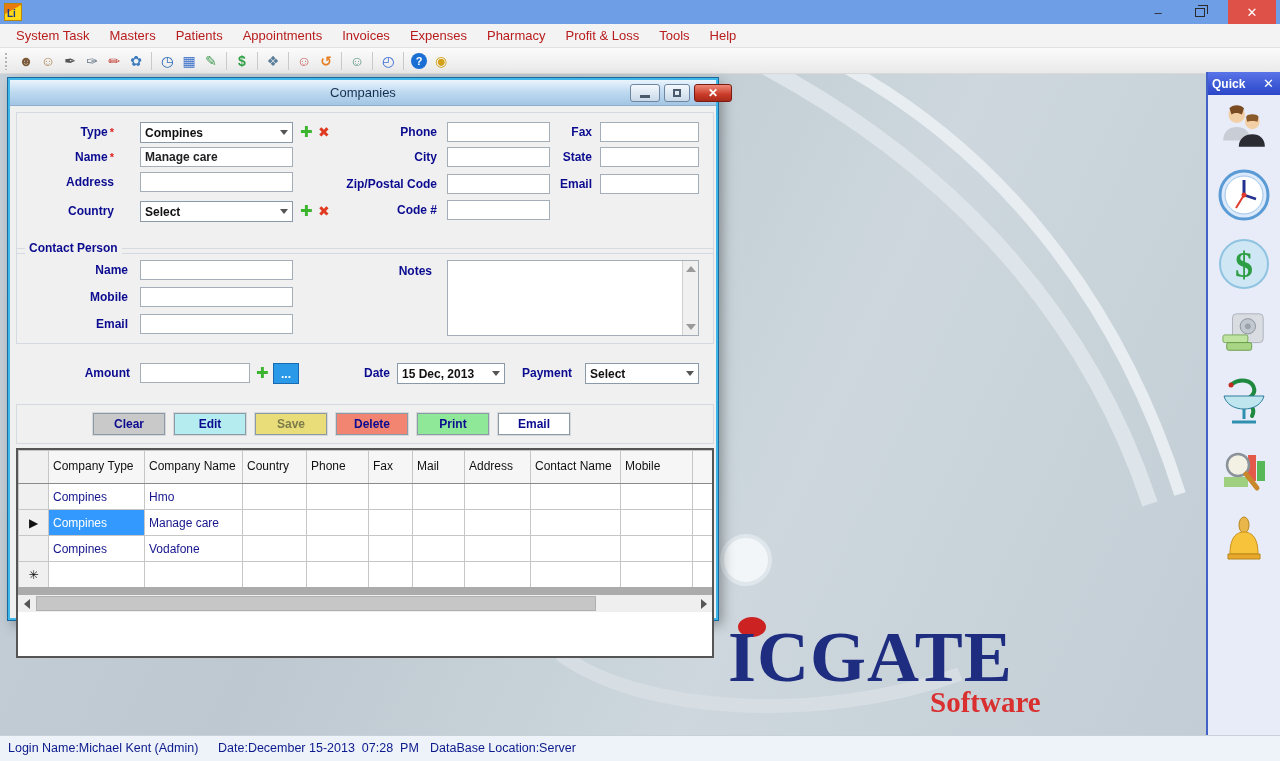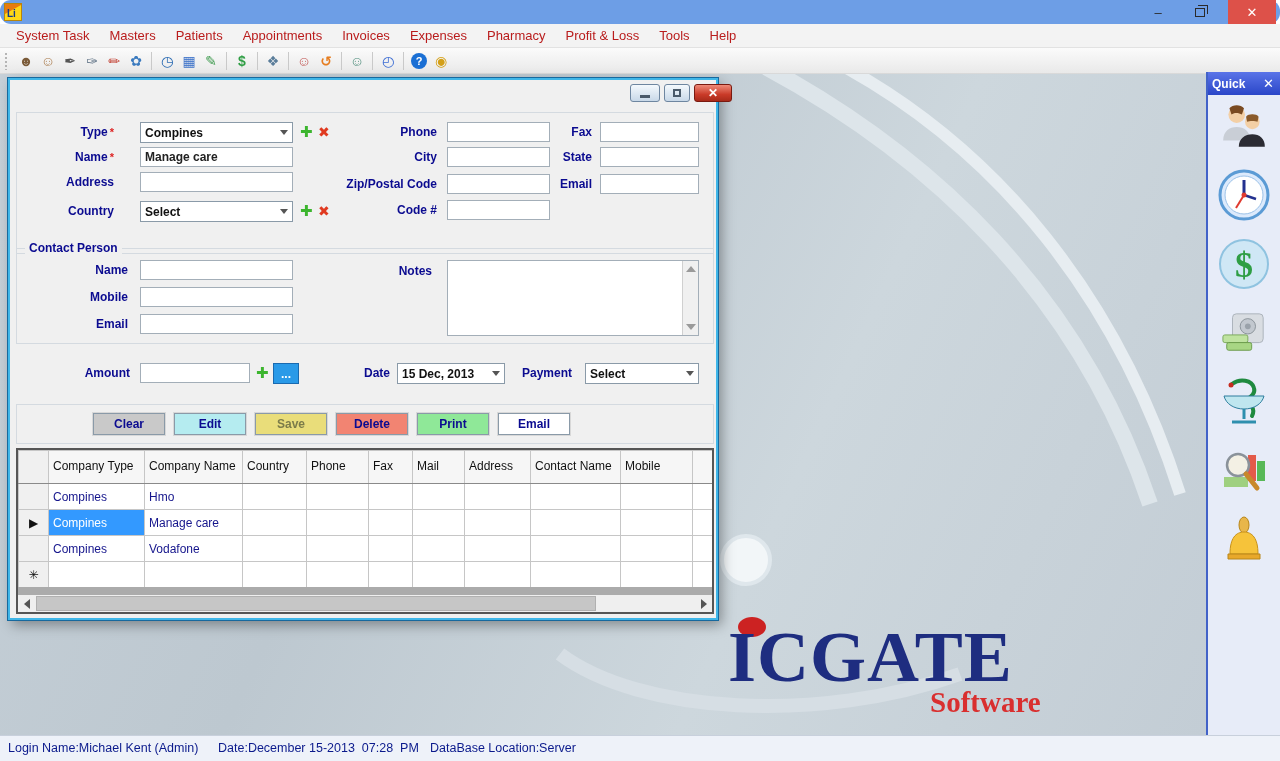--- a/index.html
+++ b/index.html
@@ -1,21 +1,21 @@
 <!DOCTYPE html>
 <html><head>
 <meta charset="utf-8">
 <style>
   * { margin:0; padding:0; box-sizing:border-box; }
   html,body { width:1280px; height:761px; overflow:hidden; }
   body { font-family:"Liberation Sans","DejaVu Sans",sans-serif; }
   .screen { position:relative; width:1280px; height:761px; background:#fff; overflow:hidden; }
 
   
-  .titlebar { position:absolute; left:0; top:0; width:1280px; height:24px; background:#6d9ee6; display:flex; align-items:center;border-radius:11px; }
+  .titlebar { position:absolute; left:0; top:0; width:1280px; height:24px; background:#6d9ee6; display:flex; align-items:center; }
   .appicon { position:absolute; left:4px; top:3px; width:18px; height:18px; background:#ffd817; border:1px solid #b8860b; overflow:hidden; }
   .appicon:before { content:""; position:absolute; left:0; top:0; border-left:18px solid #e87a10; border-bottom:10px solid transparent; }
   .appicon span { position:absolute; left:2px; top:4px; font:bold 10px "Liberation Sans",sans-serif; color:#173a8a; }
   .wtitle { width:100%; text-align:center; font-size:13px; color:#1d2c3e; }
   .wctl { position:absolute; top:0; height:24px; display:flex; align-items:center; justify-content:center; color:#2a2a2a; font-size:13px; }
   .wmin { left:1140px; width:36px; }
   .wrest { left:1182px; width:36px; }
   .wrest i { display:block; width:10px; height:9px; border:1.5px solid #2a2a2a; position:relative; }
   .wrest i:before { content:""; position:absolute; left:2px; top:-4px; width:9px; height:8px; border:1.5px solid #2a2a2a; border-left:none; border-bottom:none; }
   .wclose { left:1228px; width:48px; background:#dd5149; color:#fff; font-weight:bold; }
@@ -69,21 +69,21 @@
   .nup { top:5px; border-bottom:6px solid #9a9a9a; }
   .ndn { bottom:5px; border-top:6px solid #9a9a9a; }
   .browse { position:absolute; width:26px; height:21px; background:#2a9ae8; border:1px solid #1a6ab0; color:#fff; font-weight:bold; font-size:12px; display:flex; align-items:center; justify-content:center; }
 
   .dbtn { position:absolute; width:72px; height:22px; border:1px solid #8a9aa8; box-shadow:0 0 0 1px #d8d8d8; font:bold 12px "Liberation Sans",sans-serif; color:#0b0b90; display:flex; align-items:center; justify-content:center; }
   .btn-clear { background:#c9c9c9; } .btn-edit { background:#b5ecf0; }
   .btn-save { background:#e9dd7a; color:#7c7c4a; } .btn-delete { background:#f28472; }
   .btn-print { background:#8fe898; } .btn-email { background:#ffffff; }
 
   
-  .gridwrap { position:absolute; left:6px; top:368px; width:698px; height:166px; border:2px solid #555; background:#fff; overflow:hidden; }
+  .gridwrap { position:absolute; left:6px; top:368px; width:698px; height:210px; border:2px solid #555; background:#fff; overflow:hidden; }
   table.grid { border-collapse:collapse; table-layout:fixed; width:694px; }
   table.grid td { border:1px solid #c6c6c6; font-size:12px; color:#15158c; padding:2px 4px; overflow:hidden; white-space:nowrap; }
   table.grid tr.hdr td { background:#f6f6f6; color:#111; height:33px; line-height:1.15; border-bottom:1px solid #8a8a8a; }
   table.grid tr.dr td { height:26px; background:#fff; }
   td.sel { background:#f0f0f0 !important; text-align:center; color:#111 !important; }
   td.hilite { background:#3399ff !important; color:#fff !important; }
   .filler { position:absolute; left:0; top:137px; width:698px; height:12px; background:#ababab; }
   .hscroll { position:absolute; left:0; top:145px; width:694px; height:17px; background:#efefef; }
   .harrow { position:absolute; top:0; width:17px; height:17px; display:flex; align-items:center; justify-content:center; }
   .harrow.l { left:0; } .harrow.r { right:0; }
@@ -229,20 +229,23 @@
         <svg viewBox="0 0 48 48" width="48" height="48">
             <ellipse cx="24" cy="9" rx="5" ry="8" fill="#e8b64a" stroke="#b8861a"></ellipse>
             <path d="M10 38c0-16 6-22 14-22s14 6 14 22z" fill="#f6c33a" stroke="#c8921a"></path>
             <path d="M8 38h32v5H8z" fill="#e8a82a" stroke="#b8861a"></path>
           </svg>
       </span>
     </div>
   </div>
 
   <div class="dialog">
+    <div class="dtitle">
+        <span>Companies</span>
+      </div>
     <div class="dctl dmin">
         <i></i>
       </div>
     <div class="dctl dmax">
         <i></i>
       </div>
     <div class="dctl dclose">
         <span>✕</span>
       </div>
 

